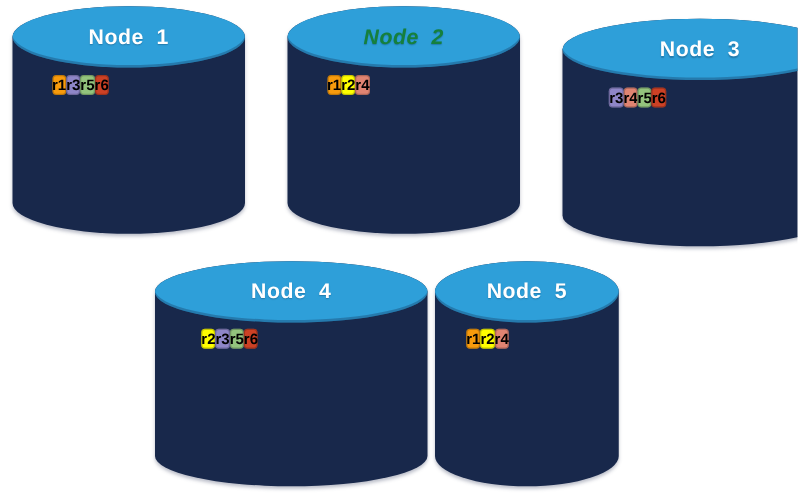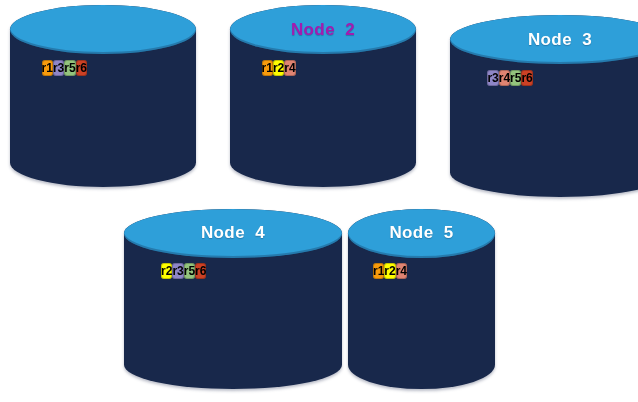--- a/index.html
+++ b/index.html
@@ -85,31 +85,32 @@
     line-height: 1;
   }
 </style>
 </head>
 <body>
 
 <div id="diagram">
     <div class="node" style="left: 10px; top: 5px; width: 186px; height: 182px;">
       <div class="cyl-body" style="background: rgb(24, 40, 75);"></div>
       <div class="cyl-top" style="background: rgb(46, 159, 217);"></div>
+      <div class="cyl-label" style="color: rgb(255, 255, 255);">Node  1</div>
       <div class="records">
         <div class="record" style="background: rgb(248, 155, 12);">r1</div>
         <div class="record" style="background: rgb(142, 134, 200);">r3</div>
         <div class="record" style="background: rgb(147, 196, 125);">r5</div>
         <div class="record" style="background: rgb(204, 65, 37);">r6</div>
       </div>
     </div>
     <div class="node" style="left: 230px; top: 5px; width: 186px; height: 182px;">
       <div class="cyl-body" style="background: rgb(24, 40, 75);"></div>
       <div class="cyl-top" style="background: rgb(46, 159, 217);"></div>
-      <div class="cyl-label" style="color: #a21caf;">Node  2</div>
+      <div class="cyl-label" style="color: #15803d; font-style: italic;">Node  2</div>
       <div class="records">
         <div class="record" style="background: rgb(248, 155, 12);">r1</div>
         <div class="record" style="background: rgb(255, 255, 0);">r2</div>
         <div class="record" style="background: rgb(224, 132, 114);">r4</div>
       </div>
     </div>
     <div class="node" style="left: 450px; top: 15px; width: 220px; height: 182px;">
       <div class="cyl-body" style="background: rgb(24, 40, 75);"></div>
       <div class="cyl-top" style="background: rgb(46, 159, 217);"></div>
       <div class="cyl-label" style="color: rgb(255, 255, 255);">Node  3</div>

